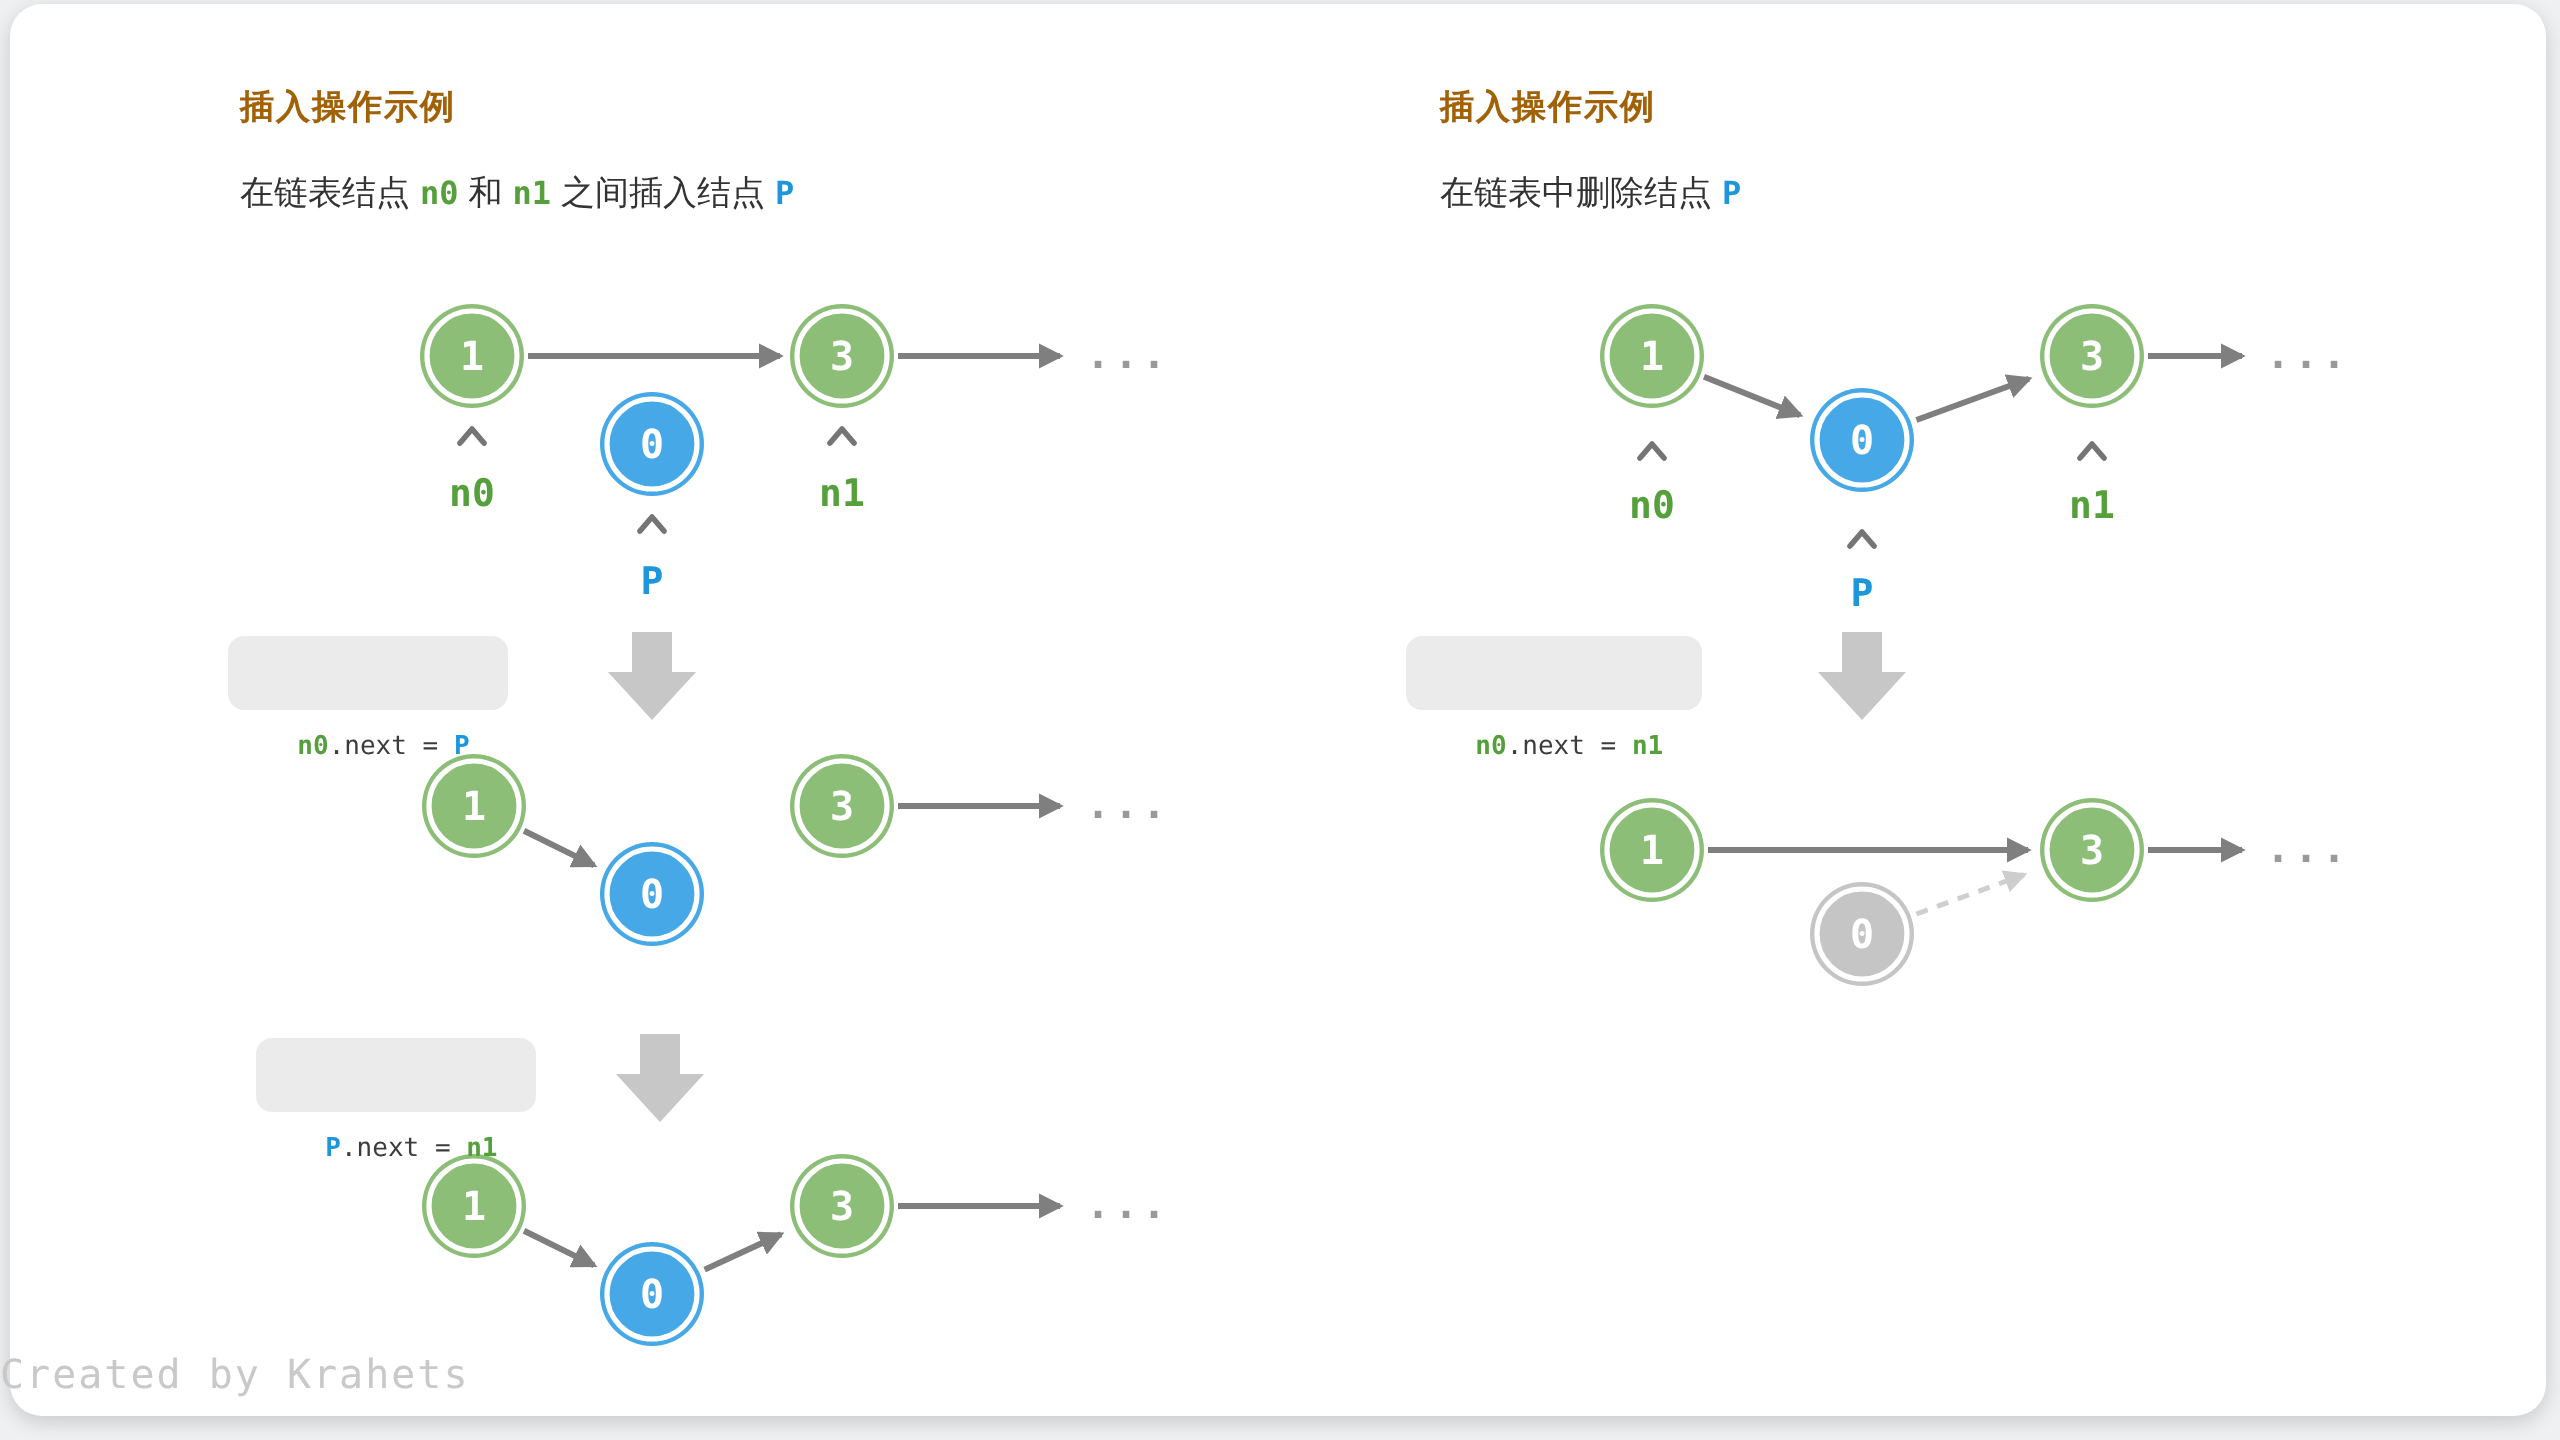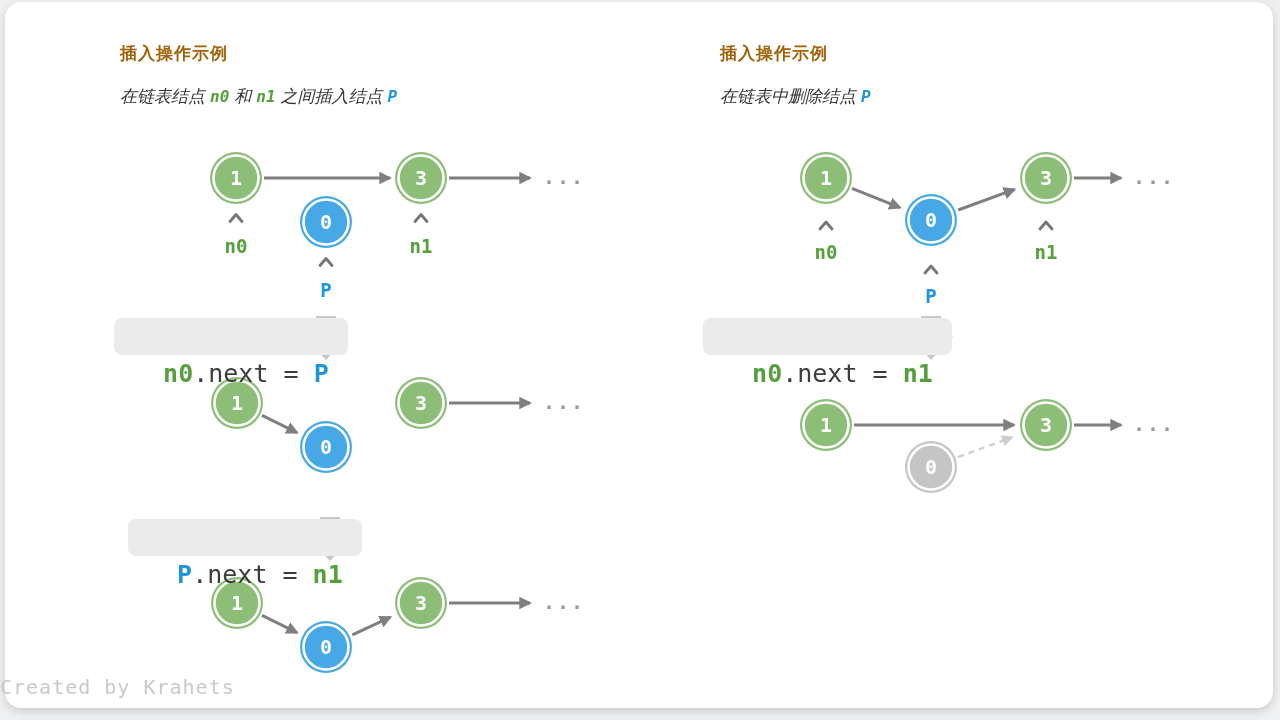--- a/index.html
+++ b/index.html
@@ -12,33 +12,33 @@
     position:absolute;left:5px;top:2px;width:1268px;height:706px;
     background:#ffffff;border-radius:16px;
     box-shadow:0 3px 10px rgba(0,0,0,0.16);
   }
   .overlay{position:absolute;left:0;top:0;z-index:2;}
   .panel-title{
     position:absolute;font-size:17px;font-weight:bold;color:#a16207;
     letter-spacing:1px;white-space:nowrap;
   }
   .panel-subtitle{
-    position:absolute;font-size:17px;color:#333333;white-space:nowrap;font-style:italic;
+    position:absolute;font-size:17px;color:#333333;white-space:nowrap;
   }
   .panel-subtitle .var{
     font-family:"DejaVu Sans Mono","Liberation Mono",monospace;
     font-weight:bold;font-size:16px;margin:0 5px;
   }
   .var-green{color:#55A03C;}
   .var-blue{color:#1E96DC;}
   .code{
     position:absolute;height:37px;line-height:37px;padding:0 19px;
     background:#EBEBEB;border-radius:8px;
     font-family:"DejaVu Sans Mono","Liberation Mono",monospace;
-    font-size:25px;color:#3C3C3C;white-space:pre;
+    font-size:13px;color:#3C3C3C;white-space:pre;
   }
   .code .v{font-weight:bold;}
   .credit{
     position:absolute;right:40px;top:675px;
     font-family:"DejaVu Sans Mono","Liberation Mono",monospace;
     font-size:20px;color:#C9C9C9;letter-spacing:1px;
   }
   svg{position:absolute;left:0;top:0;z-index:1;}
   .node-digit{
     font-family:"DejaVu Sans Mono","Liberation Mono",monospace;

